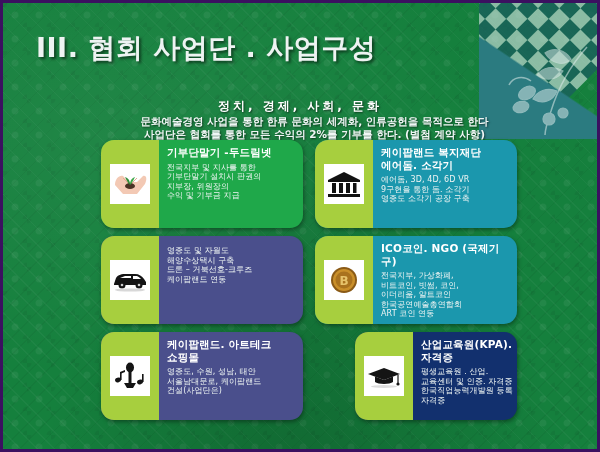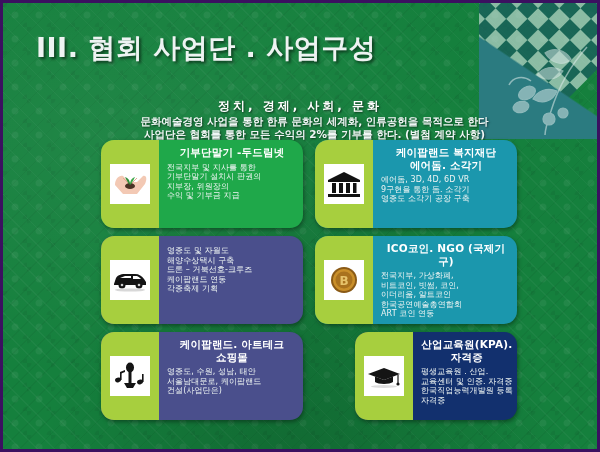--- a/index.html
+++ b/index.html
@@ -80,21 +80,21 @@
     width:58px;flex:0 0 58px;background:#a7cf3e;
     display:flex;align-items:center;justify-content:center;
   }
   .iconbox{
     width:40px;height:40px;background:#ffffff;
     display:flex;align-items:center;justify-content:center;overflow:hidden;
   }
   .body{flex:1;padding:6px 6px 4px 8px;box-sizing:border-box;}
   .ctitle{
     font-size:10.5px;font-weight:bold;color:#ffffff;line-height:12.5px;
-    text-align:center;letter-spacing:.2px;
+    text-align:left;letter-spacing:.2px;
   }
   .cdesc{
     margin-top:4px;font-size:8px;color:#eef4f3;line-height:9.6px;letter-spacing:.1px;
   }
   .cdesc div{white-space:nowrap;}
   
   .c-green{background:#1fa84a;}
   .c-teal{background:#1b97ad;}
   .c-navy{background:#4a4f8c;}
   .c-deepblue{background:#12306e;margin-left:40px;}
@@ -202,21 +202,20 @@
             <ellipse cx="19" cy="25" rx="15" ry="1.6" fill="#d8d8d8"></ellipse>
           </svg>
         </div>
       </div>
       <div class="body">
         <div class="cdesc">
           <div>영종도 및 자월도</div>
           <div>해양수상택시 구축</div>
           <div>드론 – 거북선호-크루즈</div>
           <div>케이팝랜드 연동</div>
-          <div>각종축제 기획</div>
         </div>
       </div>
     </div>
 
     <div class="card c-teal">
       <div class="iconpane">
         <div class="iconbox">
           <svg class="ph" viewBox="0 0 38 30">
             <circle cx="19" cy="15" r="13" fill="#8a5a16"></circle>
             <circle cx="19" cy="15" r="11" fill="#c98f2a"></circle>

